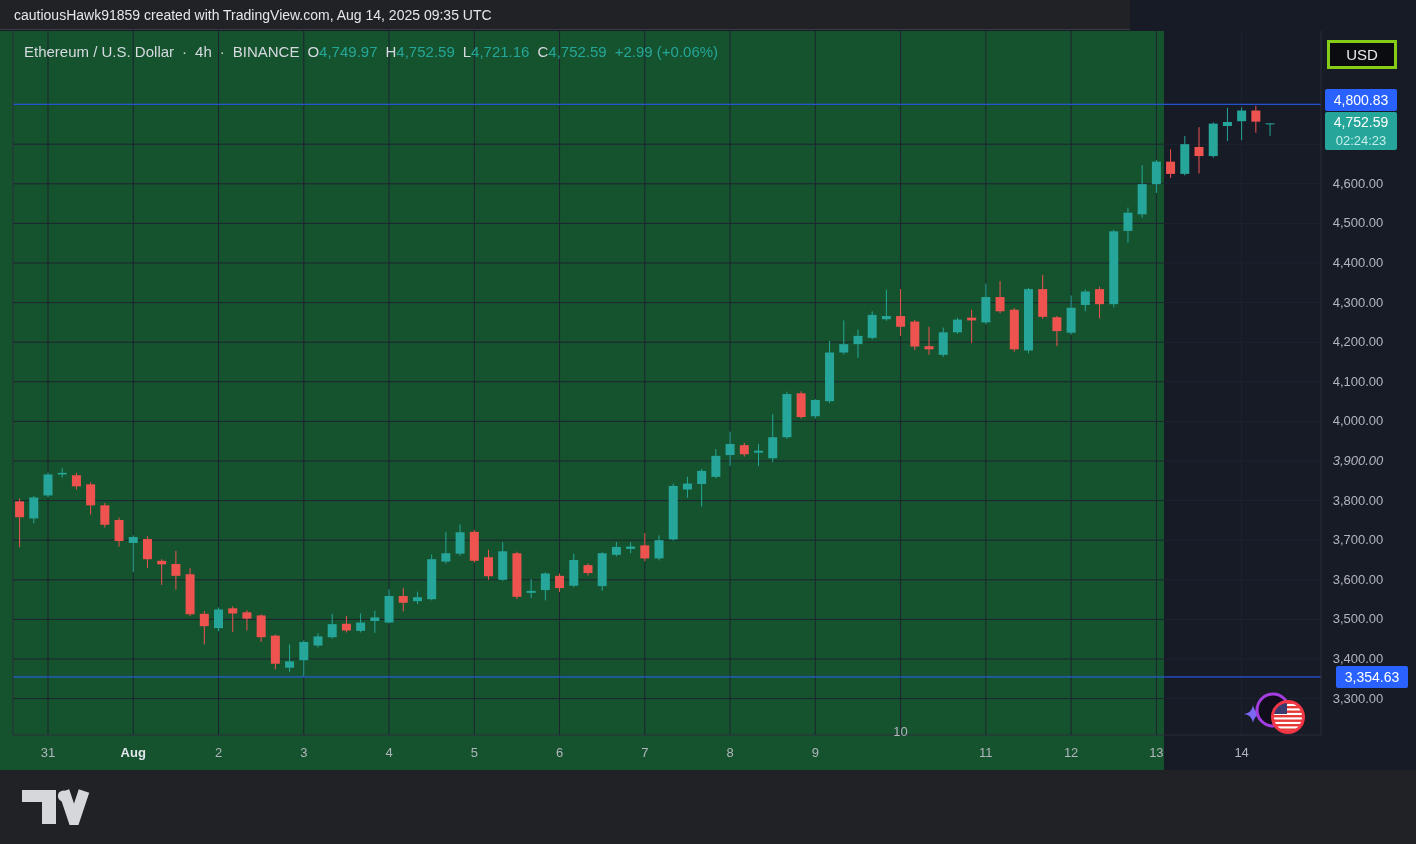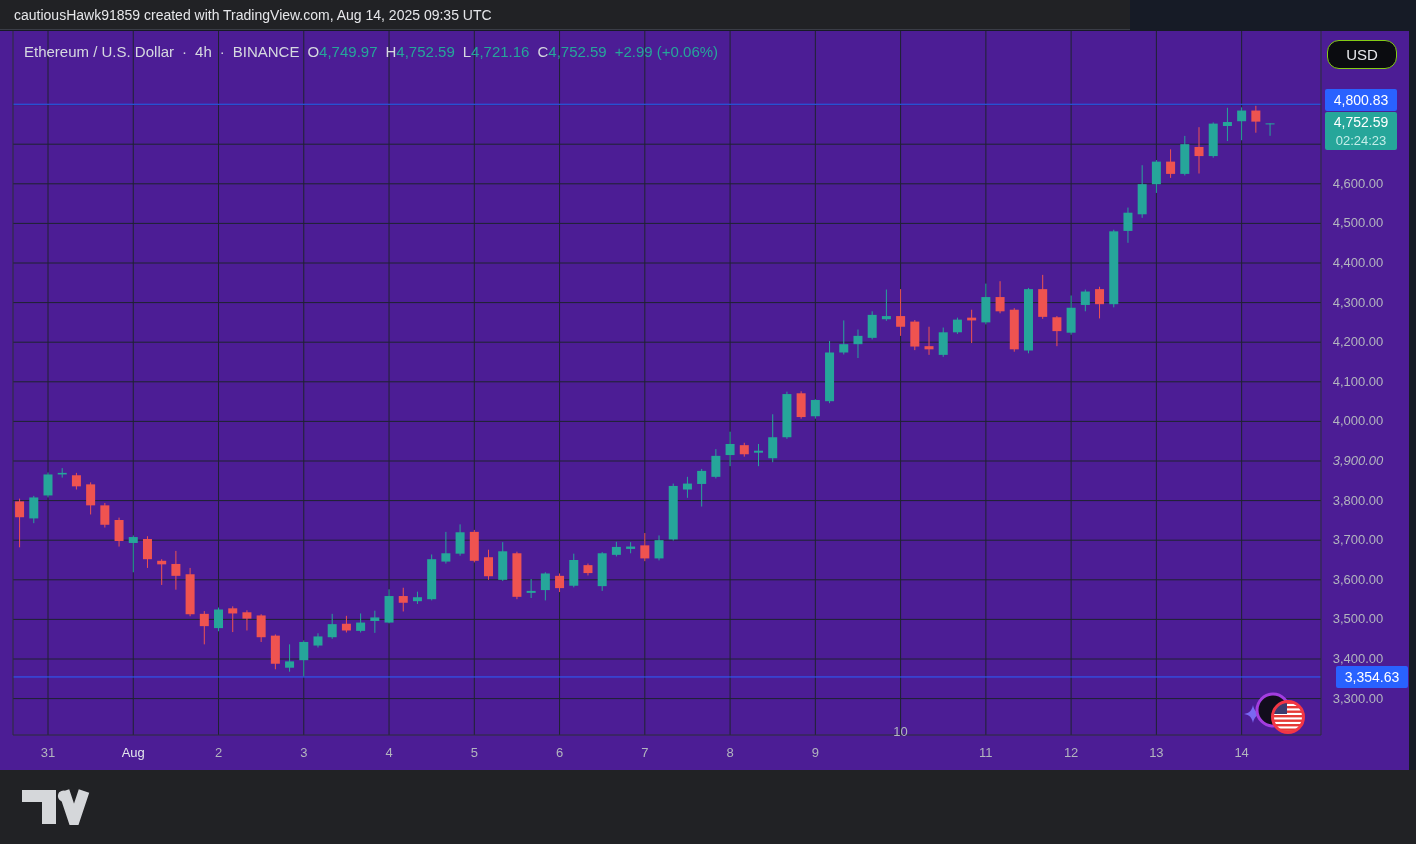--- a/index.html
+++ b/index.html
@@ -7,43 +7,43 @@
     width:1416px;height:844px;position:relative;overflow:hidden;
     background:#161b26;font-family:"Liberation Sans",sans-serif;
     -webkit-font-smoothing:antialiased;
   }
   .topbar{
     position:absolute;top:0;left:0;width:1130px;height:30px;
     background:#212225;border-bottom:1px solid #3a3d46;
     display:flex;align-items:center;box-sizing:border-box;padding-left:14px;
     color:#e6e7ea;font-size:14px;white-space:pre;
   }
-  .chart-area{position:absolute;top:31px;left:0;width:1409px;height:739px;background:#4c1d95;}
+  .chart-area{position:absolute;top:31px;left:0;width:1164px;height:739px;background:#14532d;}
   #chart-svg{position:absolute;top:0;left:0;}
   .legend{
     position:absolute;top:12px;left:24px;display:flex;align-items:center;gap:8px;
     font-size:15px;color:#d6d9e0;white-space:pre;
   }
   .legend .grp{display:flex;}
   .legend .val{color:#26a69a;}
   .usd-btn{
     position:absolute;top:9px;left:1327px;width:70px;height:29px;
-    background:#0b0c10;border:1px solid #84cc16;border-radius:12px;
+    background:#0b0c10;border:3px solid #84cc16;border-radius:0;
     color:#e8e9ed;font-size:15px;display:flex;align-items:center;justify-content:center;
     box-sizing:border-box;cursor:pointer;
   }
   .tick-label{
     position:absolute;left:1322px;width:72px;text-align:center;
     color:#b2b5be;font-size:13px;line-height:18px;
   }
   .time-label{
     position:absolute;transform:translateX(-50%);
     color:#b2b5be;font-size:13px;line-height:18px;
   }
-  .time-label.em{color:#e2e5ec;font-weight:400;}
+  .time-label.em{color:#e2e5ec;font-weight:700;}
   .px-label{
     position:absolute;left:1325px;width:72px;border-radius:2px;
     color:#fff;font-size:14px;text-align:center;box-sizing:border-box;
   }
   .px-blue{background:#2962ff;height:22px;line-height:22px;}
   .px-last{background:#26a69a;height:38px;padding-top:1px;}
   .px-last .line1{line-height:19px;font-size:14px;}
   .px-last .line2{line-height:17px;font-size:13px;color:rgba(235,255,252,.8);}
   .footer{
     position:absolute;top:770px;left:0;width:1416px;height:74px;

